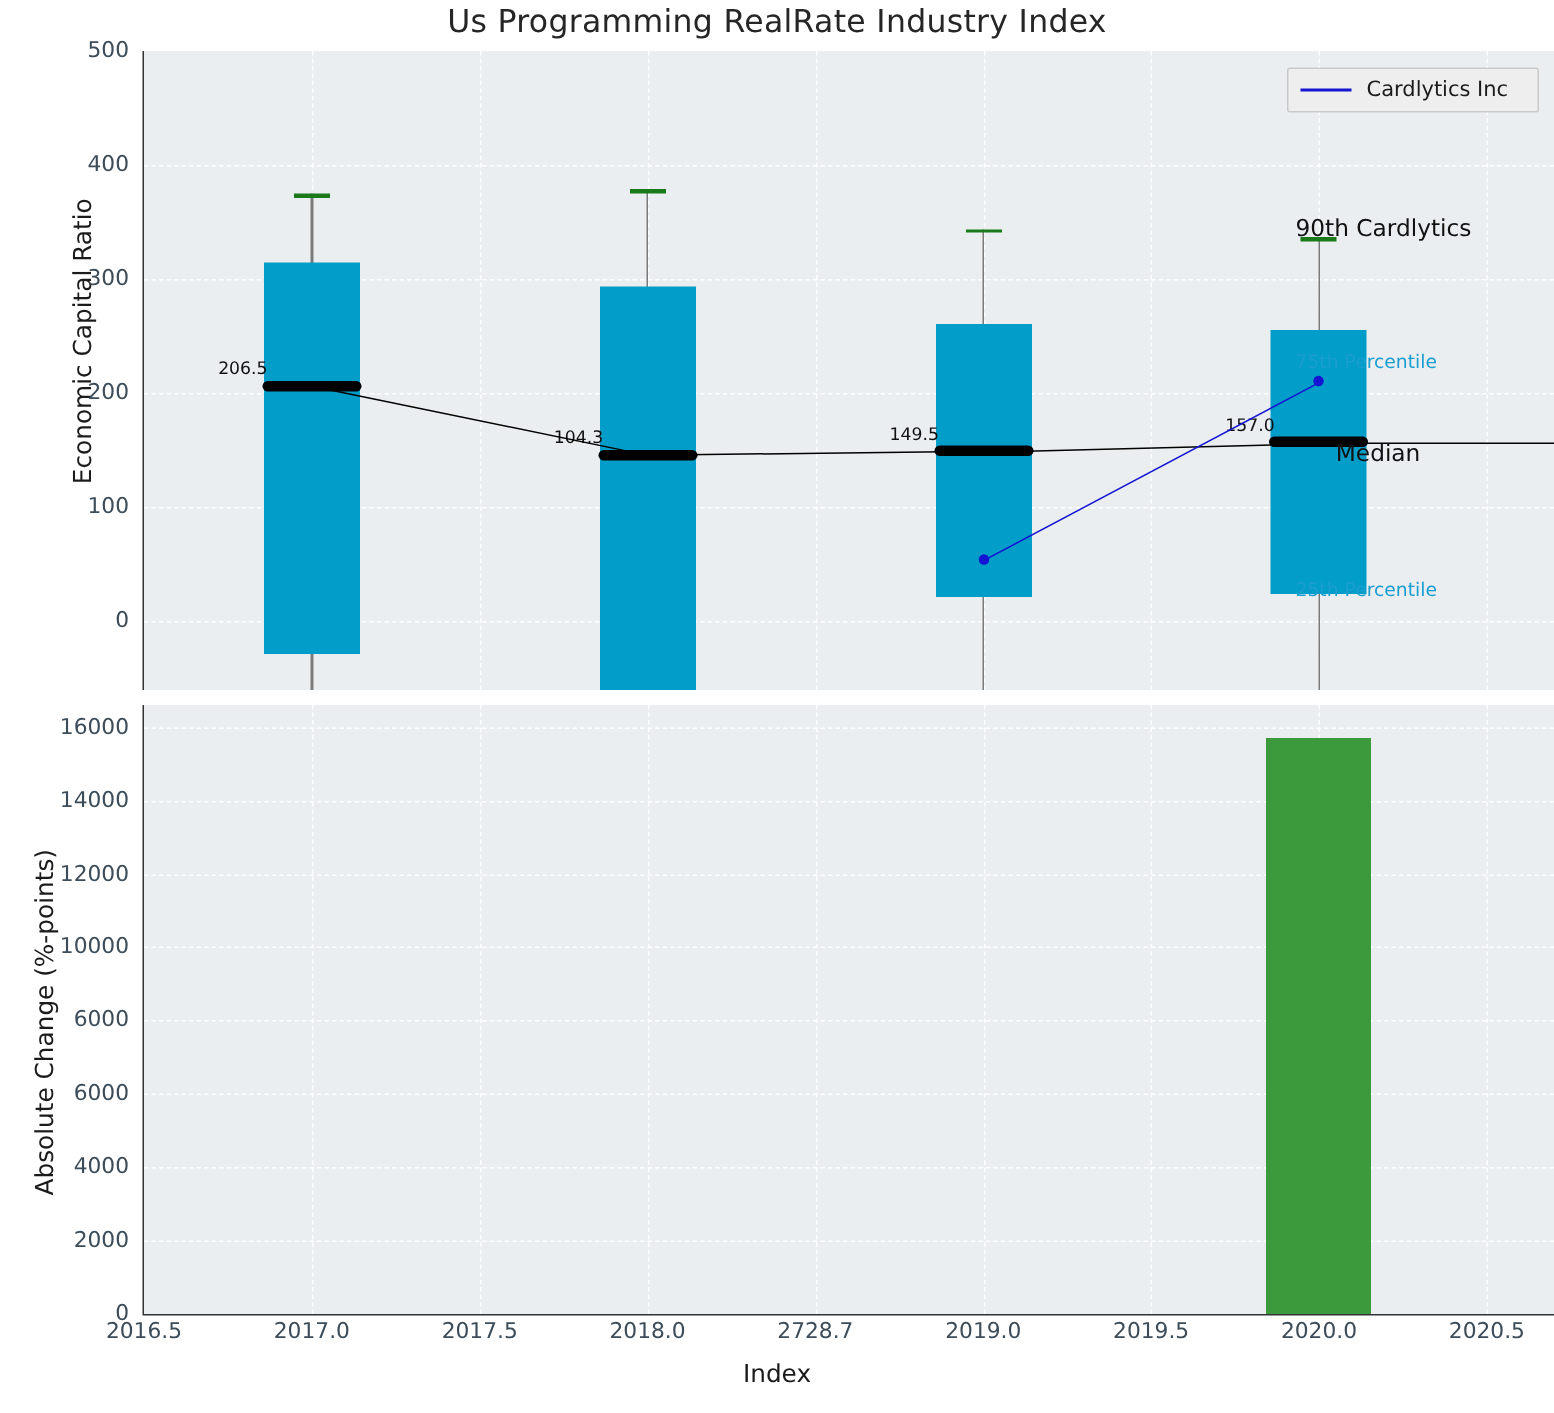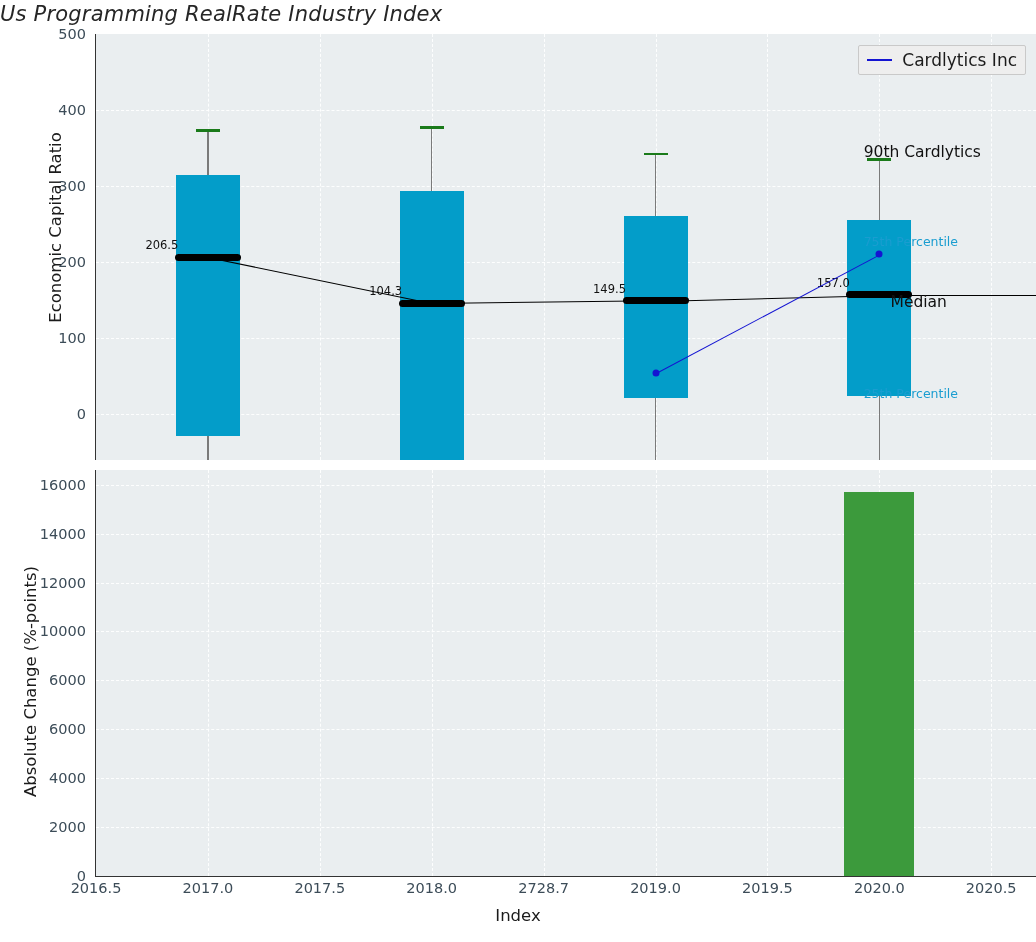--- a/index.html
+++ b/index.html
@@ -1,21 +1,21 @@
 <!DOCTYPE html>
 <html><head>
 <meta charset="utf-8">
 <style>
   html,body{margin:0;padding:0;background:#ffffff;}
   body{width:1036px;height:942px;font-family:"DejaVu Sans",sans-serif;overflow:hidden;}
   #root{position:relative;width:1036px;height:942px;}
 
   .title{
-    position:absolute;left:0;top:2px;width:1036px;text-align:left;
-    font-size:21px;color:#262626;letter-spacing:.2px;font-style:italic;
+    position:absolute;left:0;top:2px;width:1036px;text-align:center;
+    font-size:21px;color:#262626;letter-spacing:.2px;
   }
 
   
   .panel{position:absolute;background:#eaeef0;}
   #panel-top{left:96px;top:34px;width:940px;height:426px;}
   #panel-bottom{left:96px;top:470px;width:940px;height:406px;}
 
   .gridline{position:absolute;left:0;width:100%;height:0;border-top:1.4px dashed #ffffff;opacity:.95;}
   .vgridline{position:absolute;top:0;height:100%;width:0;border-left:1.4px dashed #ffffff;opacity:.95;}
 
@@ -61,21 +61,21 @@
   
   .ann{position:absolute;font-size:15.5px;white-space:nowrap;}
   .ann.dark{color:#111;}
   .ann.blue{color:#1a9dd0;font-size:12.5px;}
 
   
   #legend{position:absolute;left:858px;top:45px;width:168px;height:30px;
     background:#eeeeee;border:1px solid #c9c9c9;border-radius:2px;
     display:flex;align-items:center;padding:0 8px;box-sizing:border-box;}
   #legend .lline{width:34px;height:0;border-top:2.2px solid #1414d2;margin-right:10px;}
-  #legend .ltext{font-size:17px;color:#1b1b1b;white-space:nowrap;}
+  #legend .ltext{font-size:14px;color:#1b1b1b;white-space:nowrap;}
 </style>
 </head>
 <body>
 
 <div id="root">
 
   <div class="title">Us Programming RealRate Industry Index</div>
 
   <div class="panel" id="panel-top">
       <div class="gridline" style="top: 380.357px;"></div>

